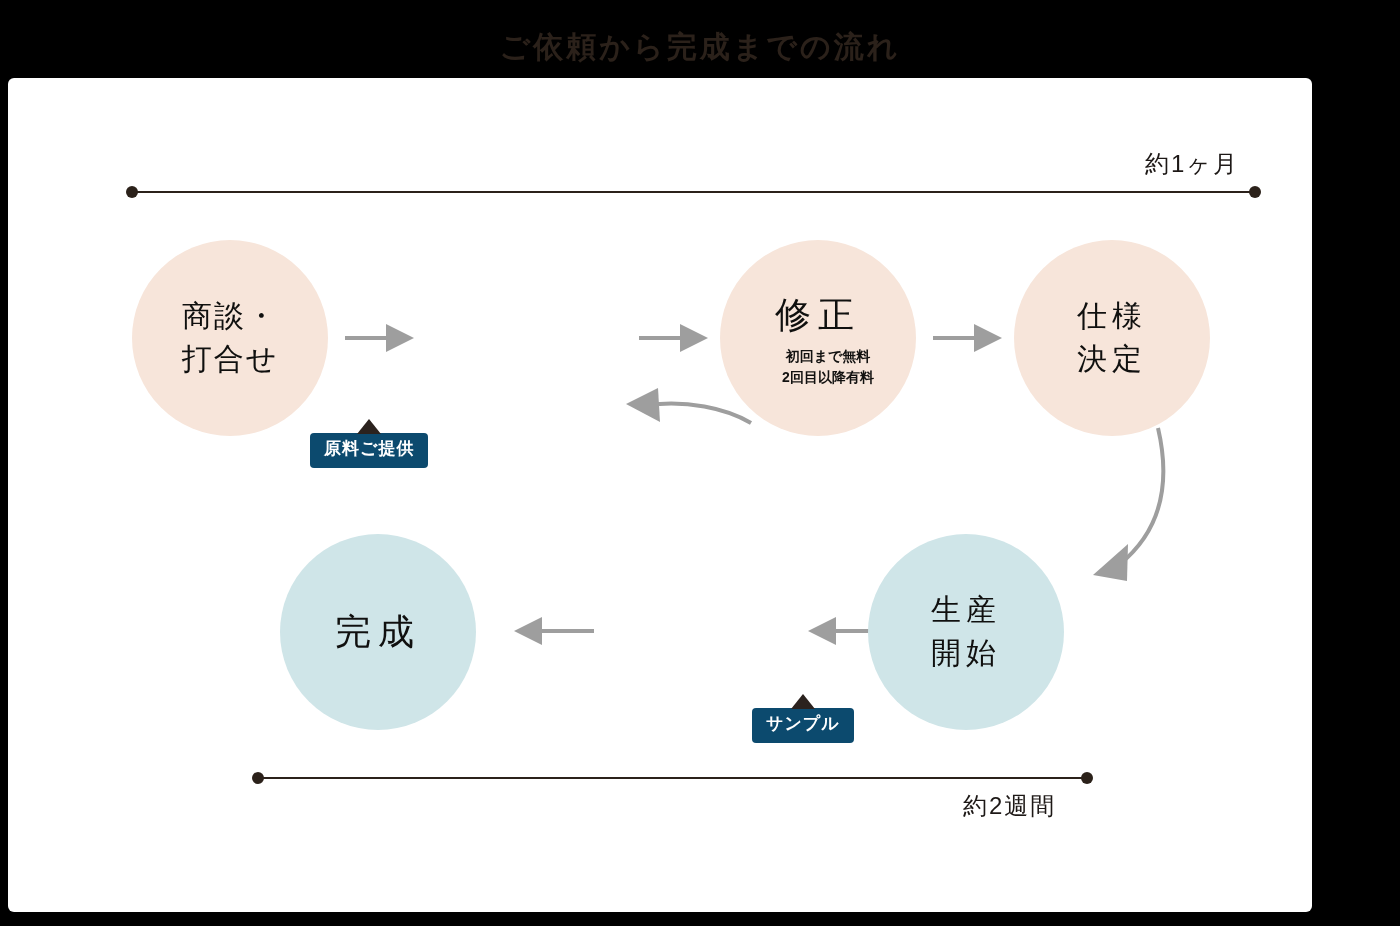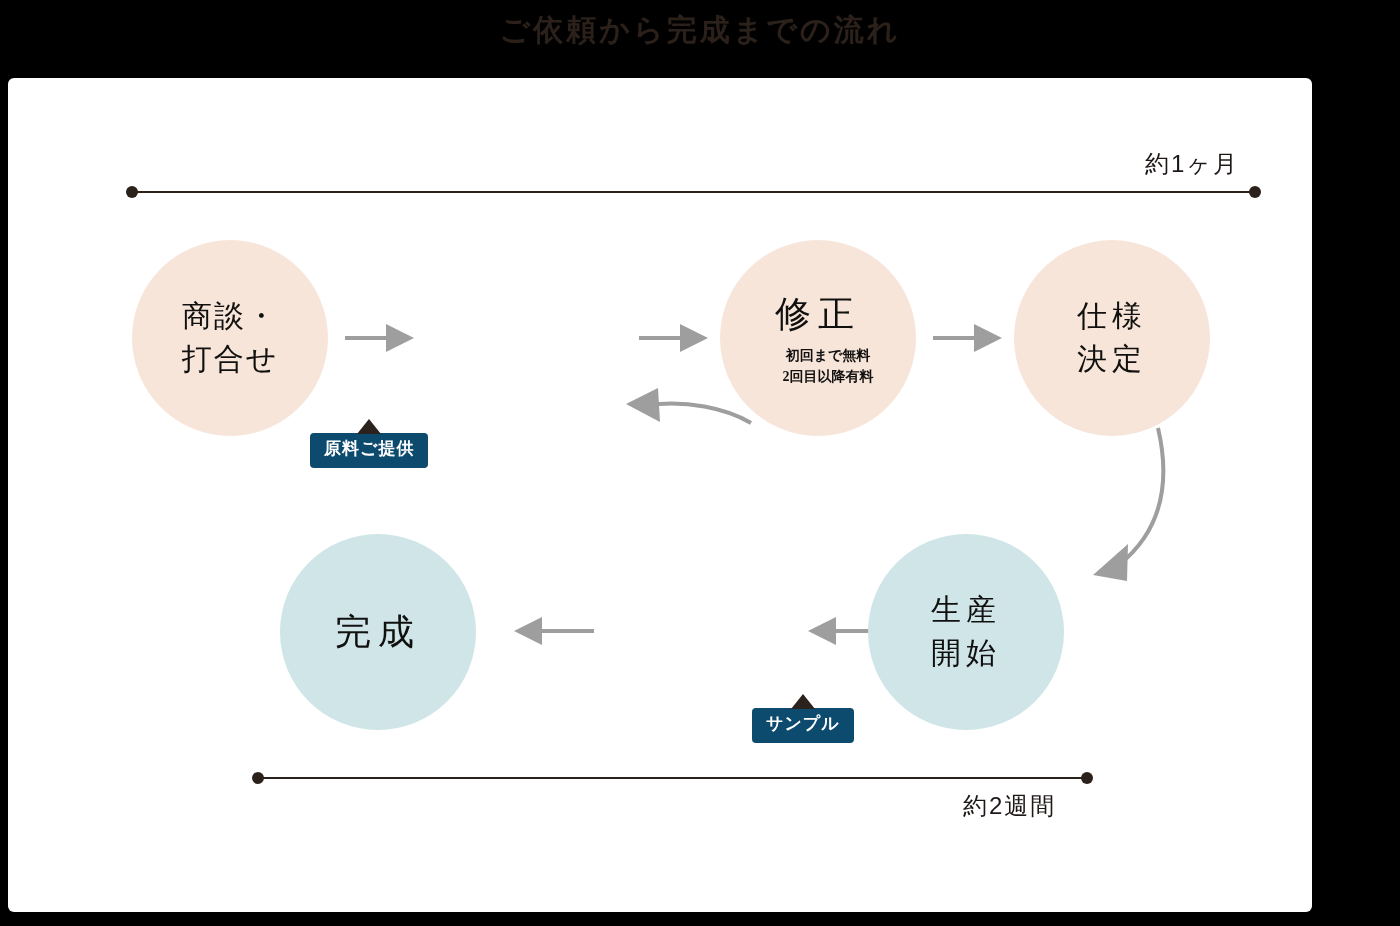--- a/index.html
+++ b/index.html
@@ -12,21 +12,21 @@
     height: 926px;
     overflow: hidden;
     font-family: "Liberation Sans", "DejaVu Sans", sans-serif;
     position: relative;
   }
 
   
   .page-title {
     position: absolute;
     left: 0;
-    top: 12px;
+    top: 29px;
     width: 1400px;
     text-align: center;
     font-family: "Liberation Serif", "DejaVu Serif", serif;
     font-size: 30px;
     font-weight: 700;
     letter-spacing: 3px;
     color: #2b211a;
     line-height: 1.2;
     white-space: nowrap;
   }
@@ -59,21 +59,21 @@
     width: 196px;
     height: 196px;
     border-radius: 50%;
     display: flex;
     flex-direction: column;
     align-items: center;
     justify-content: center;
     text-align: center;
     box-sizing: border-box;
   }
-  .node.peach { background: #f7e5da; font-family: Liberation Serif, serif; }
+  .node.peach { background: #f7e5da; }
   .node.mint  { background: #cfe5e8; }
 
   .node-label {
     font-size: 30px;
     font-weight: 500;
     color: #10100f;
     line-height: 1.42;
     letter-spacing: 2px;
     white-space: pre-line;
   }

